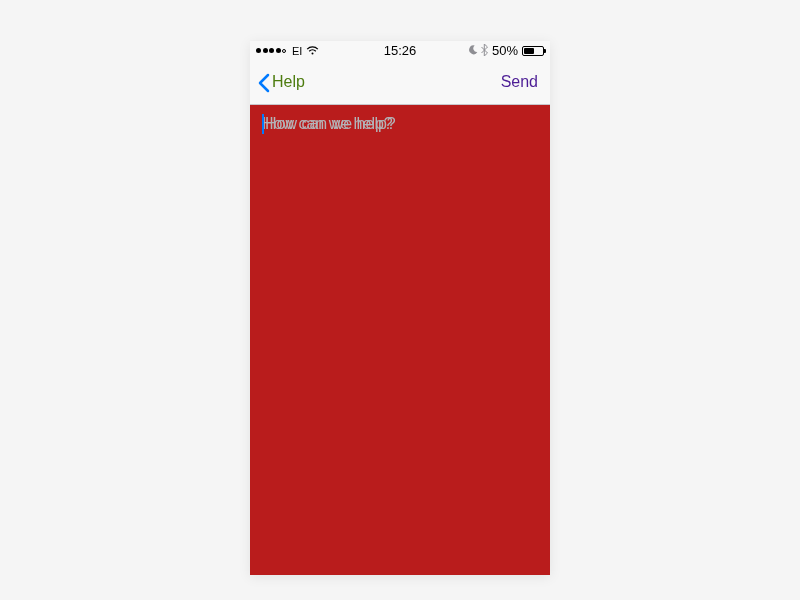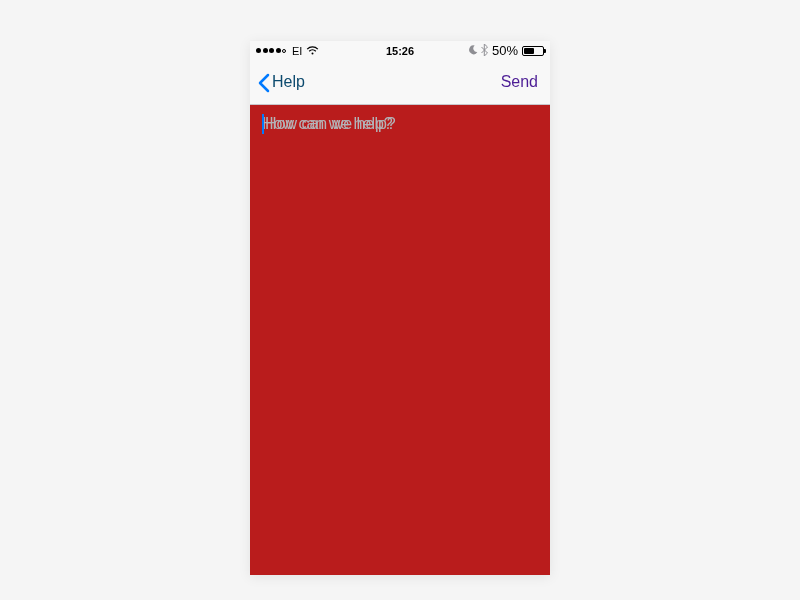--- a/index.html
+++ b/index.html
@@ -58,22 +58,22 @@
     }
     .carrier {
       font-size: 11px;
       margin-left: 2px;
     }
     .wifi-icon svg { display: block; }
     .status-center {
       position: absolute;
       left: 50%;
       transform: translateX(-50%);
-      font-size: 11px;
-      font-weight: 700;
+      font-size: 13px;
+      font-weight: 400;
     }
     .status-right {
       display: flex;
       align-items: center;
       gap: 3px;
     }
     .moon-icon, .bluetooth-icon {
       color: #8e8e93;
     }
     .battery-pct {
@@ -115,21 +115,21 @@
       display: flex;
       align-items: center;
       justify-content: space-between;
       padding: 0 8px;
       position: relative;
     }
     .nav-left {
       display: flex;
       align-items: center;
       gap: 2px;
-      color: #0c4a6e;
+      color: #4d7c0f;
       font-size: 16px;
     }
     .nav-left .chevron {
       width: 12px;
       height: 18px;
     }
     .nav-title {
       position: absolute;
       left: 50%;
       transform: translateX(-50%);

